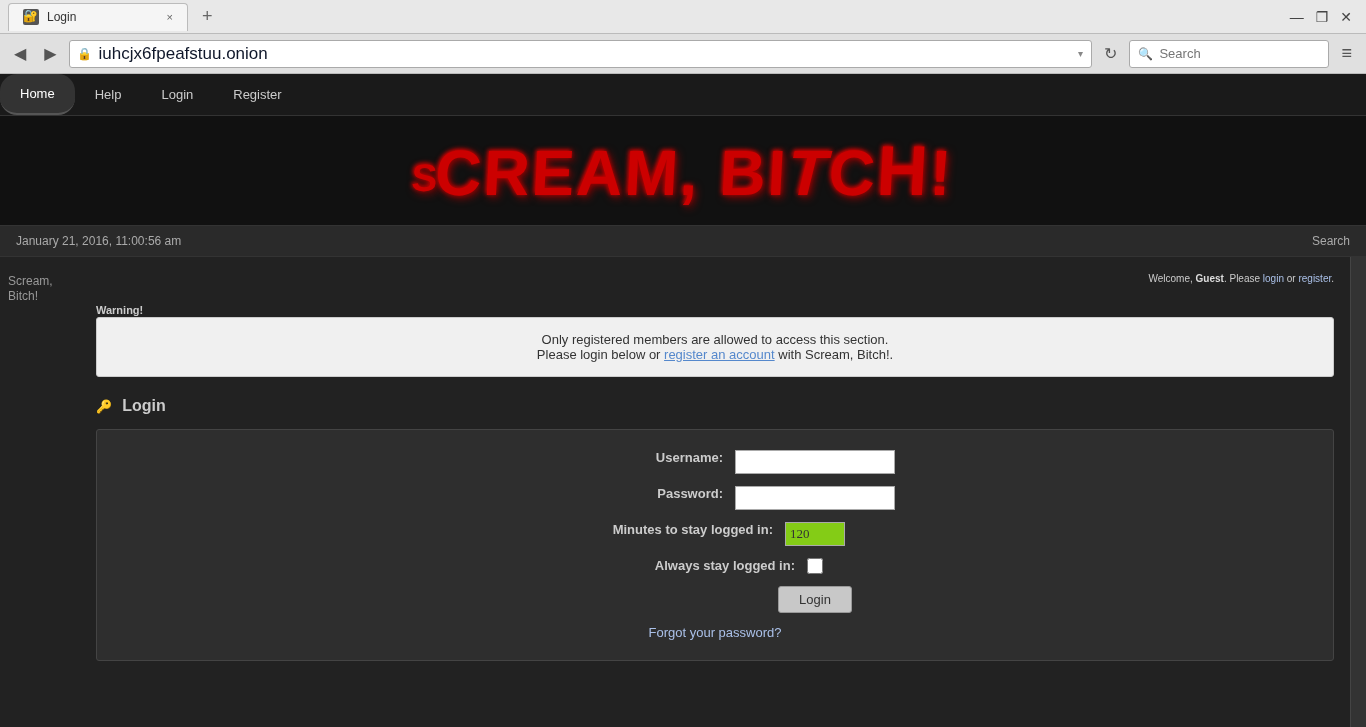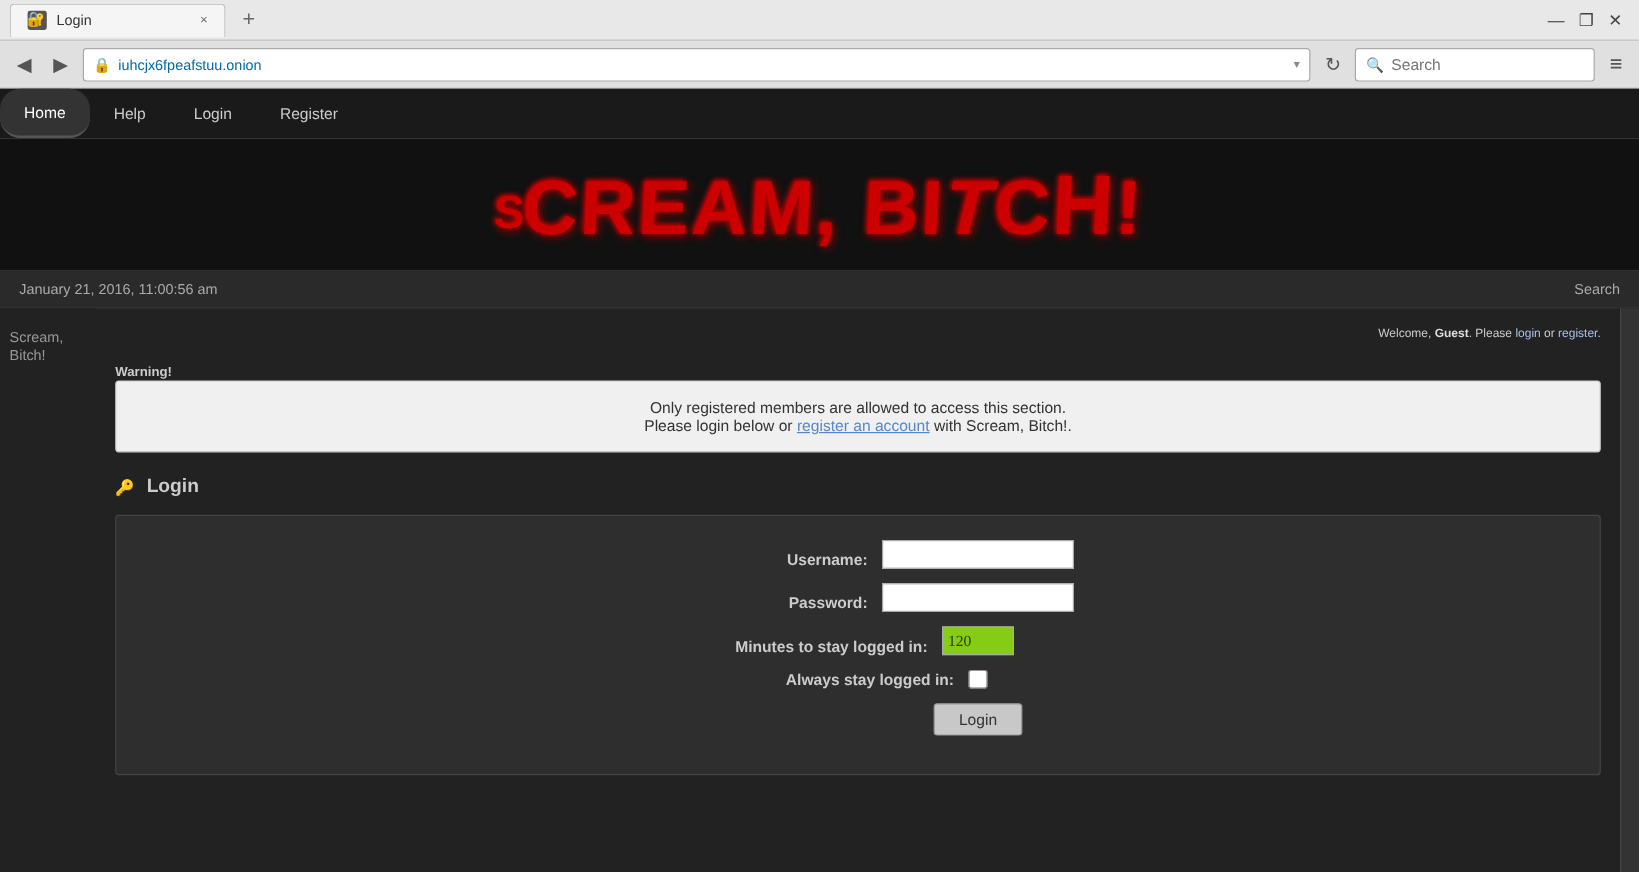--- a/index.html
+++ b/index.html
@@ -78,22 +78,22 @@
       border-radius: 3px;
       padding: 3px 8px;
       height: 28px;
       gap: 6px;
     }
     .lock-icon { color: #555; font-size: 12px; }
     .address-bar {
       border: none;
       outline: none;
       flex: 1;
-      font-size: 12px;
-      color: #0369a1;
+      font-size: 17px;
+      color: #0f172a;
     }
     .address-dropdown { color: #888; font-size: 10px; cursor: pointer; }
     .reload-btn {
       background: none;
       border: none;
       font-size: 16px;
       color: #555;
       cursor: pointer;
       padding: 4px 6px;
     }
@@ -259,21 +259,21 @@
       font-weight: bold;
     }
     .login-form-container {
       background: #2e2e2e;
       border: 1px solid #444;
       border-radius: 3px;
       padding: 20px 30px;
     }
     .form-row {
       display: flex;
-      align-items: flex-end;
+      align-items: flex-start;
       margin-bottom: 12px;
       justify-content: center;
     }
     .form-label {
       text-align: right;
       width: 200px;
       padding-right: 12px;
       font-size: 13px;
       color: #ccc;
       font-weight: bold;
@@ -436,20 +436,23 @@
           <div class="form-row">
             <label class="form-label">Always stay logged in:</label>
             <input class="form-checkbox" type="checkbox" style="">
           </div>
 
           <div class="form-row">
             <div style="width:200px;"></div>
             <button class="login-btn">Login</button>
           </div>
 
+          <div class="forgot-link">
+            <a>Forgot your password?</a>
+          </div>
 
         </div>
       </div>
 
       <div class="right-scroll"></div>
 
     </div>
   </div>
 </div>
 

